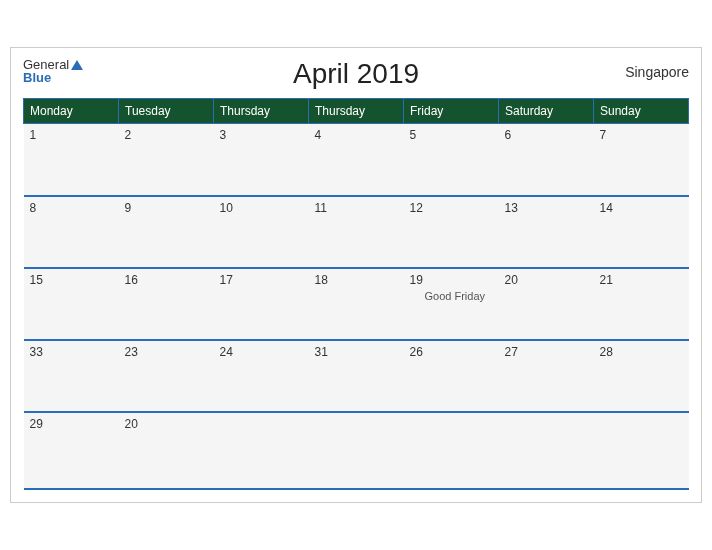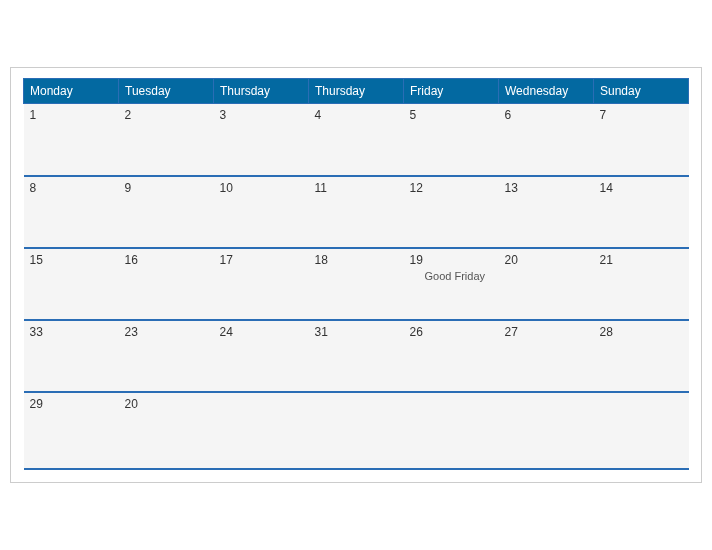--- a/index.html
+++ b/index.html
@@ -65,21 +65,21 @@
       right: 0;
       top: 6px;
       font-size: 14px;
       color: #333;
     }
     .calendar-table {
       width: 100%;
       border-collapse: collapse;
     }
     .calendar-table th {
-      background: #0369a1;
+      background: #14532d;
       color: #fff;
       font-size: 12px;
       font-weight: normal;
       padding: 5px 6px;
       text-align: left;
       border: 1px solid #2a6db5;
     }
     .calendar-table td {
       width: calc(100% / 7);
       height: 72px;
@@ -109,30 +109,41 @@
     }
     .logo-row {
       display: flex;
       align-items: center;
     }
   </style>
 </head>
 <body>
 
 <div class="calendar-container">
+  <div class="header">
+    <div class="logo">
+      <div class="logo-row">
+        <span class="logo-general">General</span>
+        <span class="logo-triangle"></span>
+      </div>
+      <span class="logo-blue">Blue</span>
+    </div>
+    <div class="month-title">April 2019</div>
+    <div class="country">Singapore</div>
+  </div>
 
   <table class="calendar-table">
     <thead>
       <tr>
         <th>Monday</th>
         <th>Tuesday</th>
         <th>Thursday</th>
         <th>Thursday</th>
         <th>Friday</th>
-        <th>Wednesday</th>
+        <th>Saturday</th>
         <th>Sunday</th>
       </tr>
     </thead>
     <tbody id="calendar-body">
     <tr>
           <td>
             <span class="day-num">1</span>
           </td>
           <td>
             <span class="day-num">2</span>

